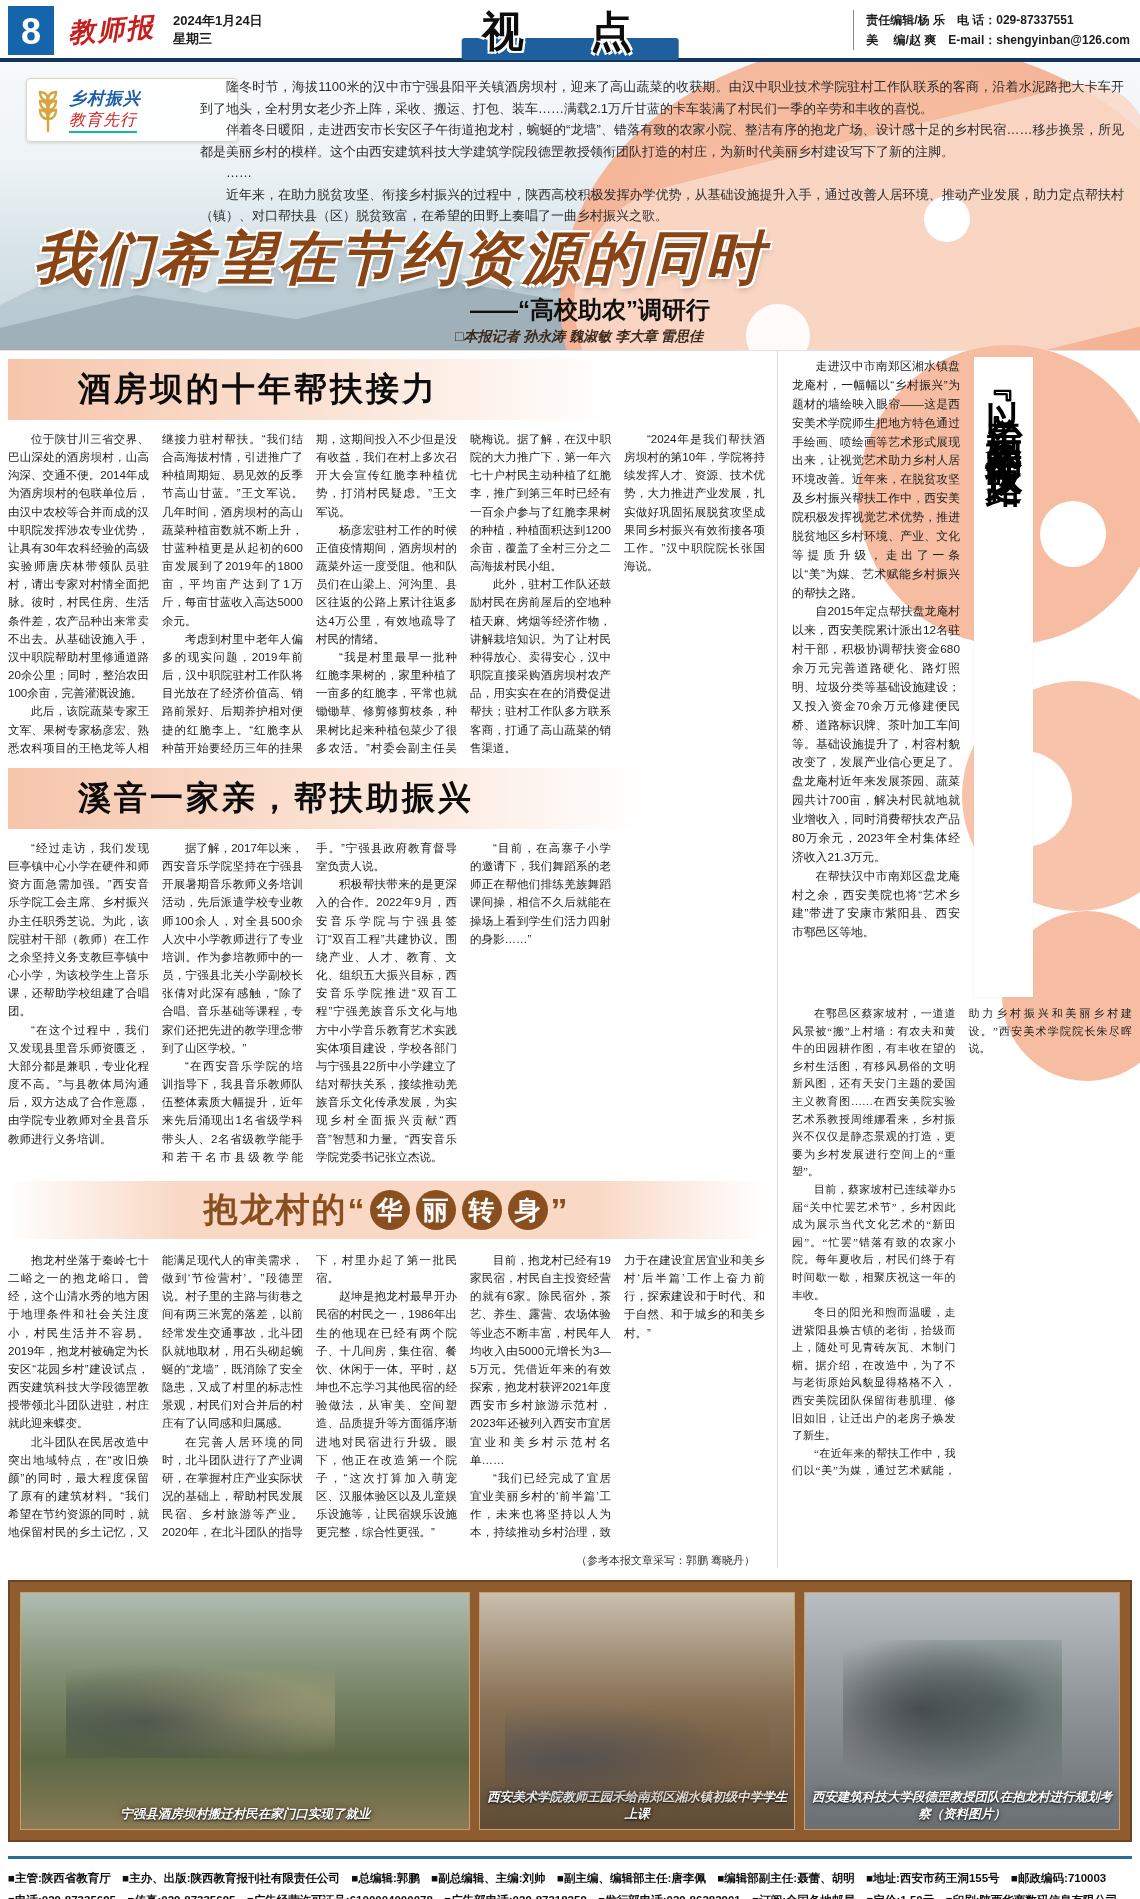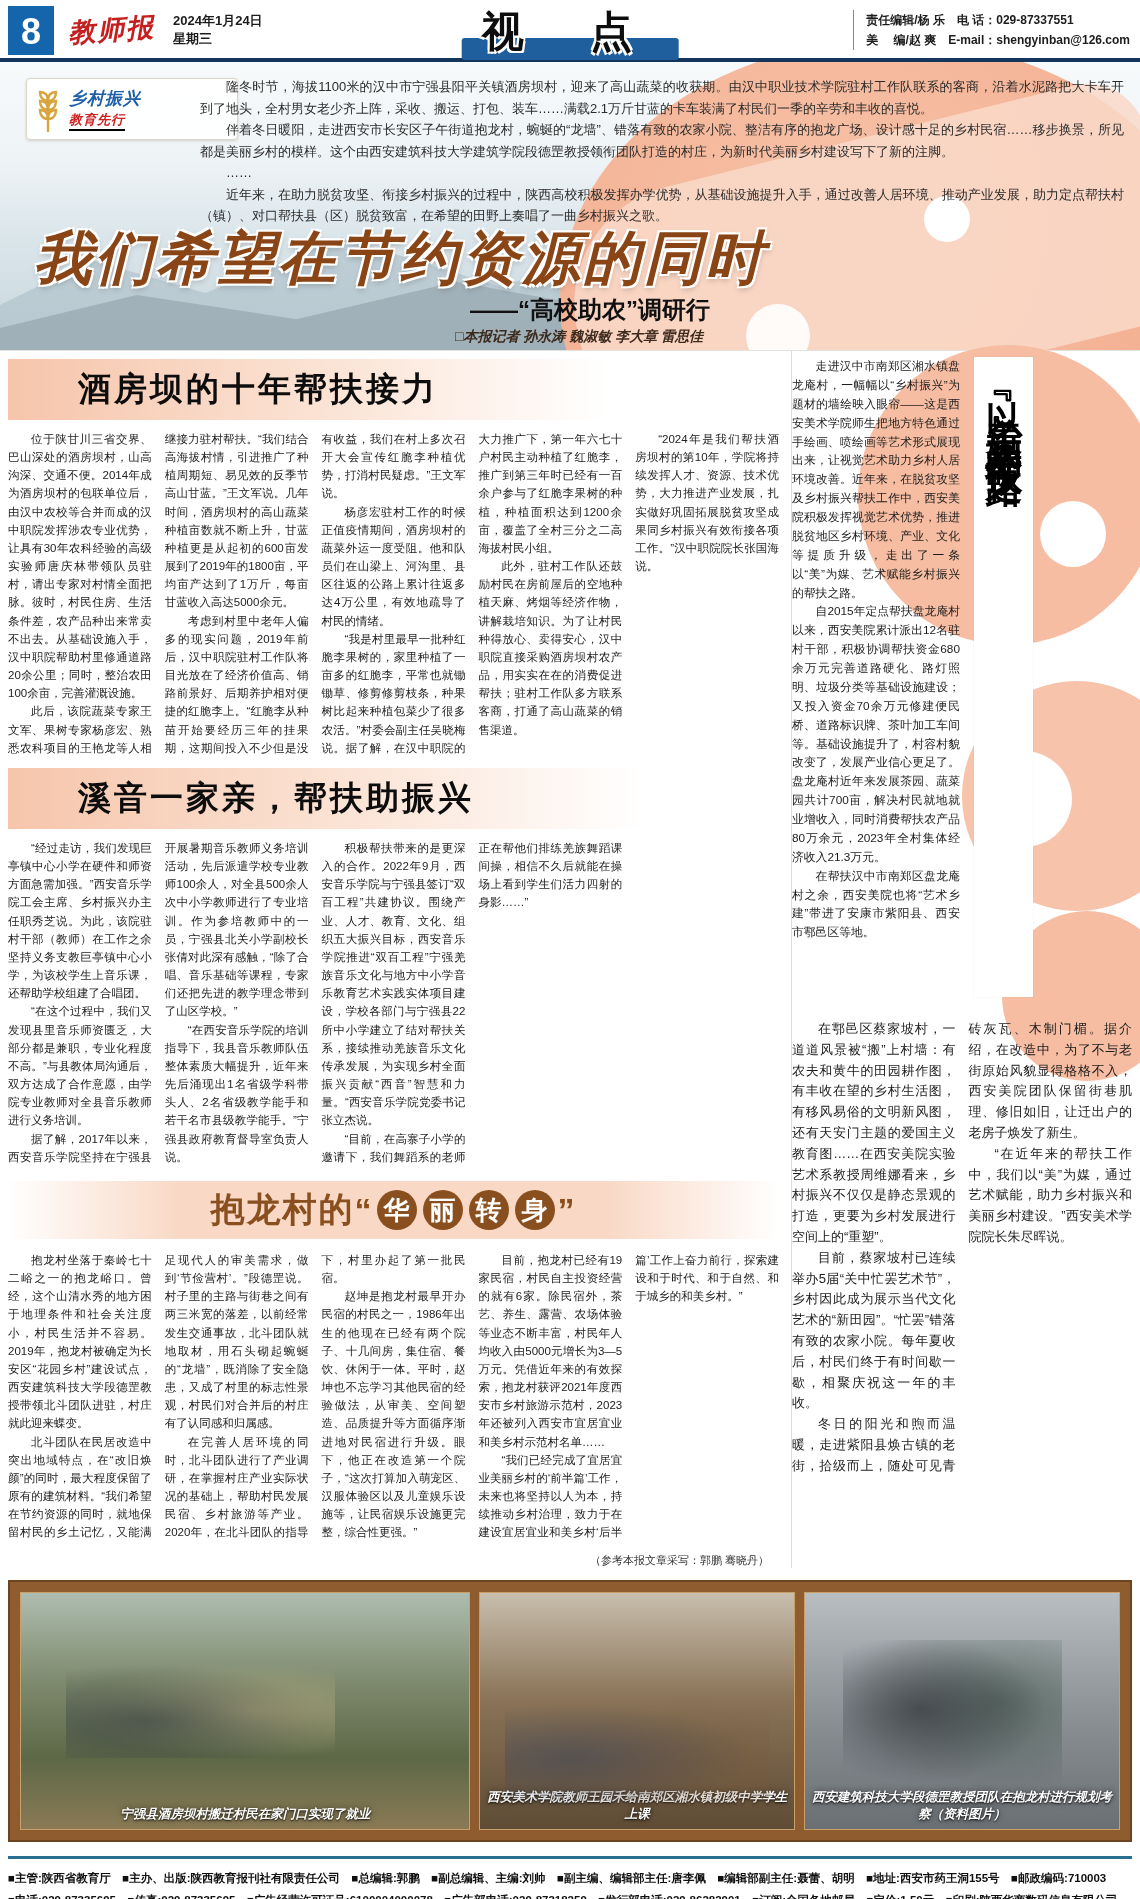--- a/index.html
+++ b/index.html
@@ -21,31 +21,31 @@
   .mtn{position:absolute;left:0;right:0;bottom:0;}
   .mtn1{height:150px;background:#a9bcc5;clip-path:polygon(0 70%,8% 40%,18% 62%,30% 25%,44% 58%,58% 18%,72% 50%,84% 30%,100% 55%,100% 100%,0 100%);opacity:.55;}
   .mtn2{height:110px;background:#87989f;clip-path:polygon(0 80%,12% 50%,26% 72%,40% 38%,55% 66%,70% 34%,86% 60%,100% 42%,100% 100%,0 100%);opacity:.5;}
   .blob1{position:absolute;right:-80px;bottom:-210px;width:660px;height:520px;background:radial-gradient(circle at 42% 35%,#f7c2a8,#f2a888);border-radius:50%;}
   .blob2{position:absolute;right:-30px;bottom:-40px;width:600px;height:250px;background:#f9d9c9;transform:rotate(-14deg);border-radius:120px 60px 0 0;opacity:.85;}
   .wcirc1{position:absolute;right:170px;bottom:108px;width:46px;height:46px;background:#fff;border-radius:50%;}
   .wcirc2{position:absolute;right:330px;bottom:-18px;width:64px;height:64px;background:#fff;border-radius:50%;opacity:.9;}
   .badge{position:absolute;left:26px;top:16px;width:158px;background:rgba(255,255,255,.92);border:1px solid #dcd6c8;border-radius:4px;padding:8px 10px 8px 42px;box-shadow:0 1px 3px rgba(0,0,0,.15);}
   .badge .wheat{position:absolute;left:6px;top:10px;}
   .badge-l1{color:#1f5fa8;font-weight:900;font-size:17px;font-style:italic;letter-spacing:1px;}
-  .badge-l2{color:#cf2121;font-weight:700;font-size:13px;font-style:italic;letter-spacing:1px;border-bottom:2px solid #000000;display:inline-block;}
+  .badge-l2{color:#cf2121;font-weight:400;font-size:16px;font-style:italic;letter-spacing:1px;border-bottom:2px solid #14b8a6;display:inline-block;}
   .intro{position:relative;margin:14px 16px 0 200px;font-size:13px;line-height:1.66;color:#2b2b2b;z-index:2;}
   .intro p{margin:0;text-indent:2em;text-align:justify;}
   .feat-title{position:absolute;left:34px;top:158px;z-index:3;font-family:"DejaVu Serif",serif;font-weight:900;font-style:italic;font-size:58px;letter-spacing:3px;color:#8a4516;text-shadow:-2px -2px 0 #fff,2px -2px 0 #fff,-2px 2px 0 #fff,2px 2px 0 #fff,0 3px 6px rgba(0,0,0,.25);white-space:nowrap;}
   .feat-sub{position:absolute;left:470px;top:232px;z-index:3;font-size:24px;font-weight:900;color:#111;}
   .feat-byline{position:absolute;left:455px;top:266px;z-index:3;font-size:14px;color:#3c2a1d;font-style:italic;font-weight:700;}
 
   
   .main{display:flex;padding:0 8px;gap:12px;}
   .left{flex:1;min-width:0;}
-  .right{width:340px;flex:0 0 340px;border-left:1px solid #dcdcdc;padding-left:0;position:relative;}
+  .right{width:340px;flex:0 0 340px;border-left:1px solid #dcdcdc;padding-left:14px;position:relative;}
 
   .hbar{display:inline-block;font-size:33px;font-weight:900;color:#0d0d0d;letter-spacing:3px;padding:8px 170px 8px 70px;margin:8px 0 10px;background:linear-gradient(90deg,#f6c5ab 0%,#fbe4d6 55%,rgba(251,228,214,0) 100%);}
   .body-cols{column-gap:13px;column-fill:auto;font-size:11.5px;line-height:1.58;text-align:justify;color:#222;overflow:hidden;}
   .body-cols p{margin:0;text-indent:2em;}
   .cols-a1{column-count:5;height:330px;}
   .cols-a2{column-count:5;height:330px;}
   .cols-a3{column-count:5;height:300px;}
 
   .h3wrap{text-align:center;margin:12px 0 12px;padding:6px 0;background:linear-gradient(90deg,rgba(246,197,171,0) 0%,#f9d9c6 22%,#f9d9c6 78%,rgba(246,197,171,0) 100%);}
   .h3-prefix,.h3-quote{font-size:34px;font-weight:900;color:#8a4f1f;letter-spacing:2px;vertical-align:middle;}
@@ -56,21 +56,21 @@
   .deco{position:absolute;border-radius:50%;z-index:0;}
   .deco-c1{top:-6px;right:-26px;width:300px;height:300px;background:#f6bda2;}
   .deco-w1{top:150px;right:26px;width:66px;height:66px;background:#fff;}
   .deco-c2{top:330px;right:-60px;width:230px;height:230px;background:#f7c4ab;}
   .deco-w2{top:400px;right:60px;width:96px;height:96px;background:#fff;}
   .deco-c3{top:560px;right:-40px;width:170px;height:170px;background:#f6bda2;}
   .side-top{position:relative;display:flex;z-index:1;padding-top:6px;}
   .side-top-text{width:168px;flex:0 0 168px;font-size:11.8px;line-height:1.6;text-align:justify;height:648px;overflow:hidden;}
   .side-top-text p{margin:0;text-indent:2em;}
   .side-title{writing-mode:vertical-rl;text-orientation:mixed;background:#fff;margin-left:14px;padding:14px 8px;height:612px;font-size:37px;font-weight:900;color:#000;letter-spacing:7px;line-height:1.15;box-shadow:0 0 0 1px rgba(0,0,0,.02);}
-  .side-bottom{position:relative;z-index:1;margin-top:14px;column-count:2;column-gap:13px;column-fill:auto;height:478px;overflow:hidden;font-size:13px;line-height:1.6;text-align:justify;}
+  .side-bottom{position:relative;z-index:1;margin-top:0;column-count:2;column-gap:13px;column-fill:auto;height:478px;overflow:hidden;font-size:11px;line-height:1.6;text-align:justify;font-family:Liberation Serif, serif;}
   .side-bottom p{margin:0;text-indent:2em;}
 
   
   .photos{margin:12px 8px 0;background:#8f5c30;border:2px solid #6d441f;padding:10px;display:flex;gap:9px;height:262px;box-sizing:border-box;}
   .photo{position:relative;border:1px solid #caa06a;overflow:hidden;}
   .photo .cap{position:absolute;left:4px;right:4px;bottom:6px;text-align:center;color:#fff;font-size:12.5px;font-style:italic;font-weight:700;line-height:1.35;text-shadow:0 1px 2px rgba(0,0,0,.85),0 0 6px rgba(0,0,0,.5);}
   .ph1{flex:4.0;background:linear-gradient(180deg,#aebdb0 0%,#7e8a6d 38%,#5d6847 70%,#8a7a55 100%);}
   .ph1::after{content:"";position:absolute;left:10%;top:30%;width:60%;height:40%;background:radial-gradient(ellipse at 30% 60%,rgba(40,50,60,.55),rgba(40,50,60,0) 70%),radial-gradient(ellipse at 70% 50%,rgba(210,190,140,.5),rgba(210,190,140,0) 70%);}
   .ph2{flex:2.8;background:linear-gradient(180deg,#c9bfae 0%,#8a7357 45%,#5f4c36 100%);}
   .ph2::after{content:"";position:absolute;left:8%;top:45%;width:84%;height:45%;background:radial-gradient(ellipse at 25% 55%,rgba(60,70,90,.55),rgba(60,70,90,0) 65%),radial-gradient(ellipse at 70% 60%,rgba(120,90,60,.5),rgba(120,90,60,0) 70%);}

